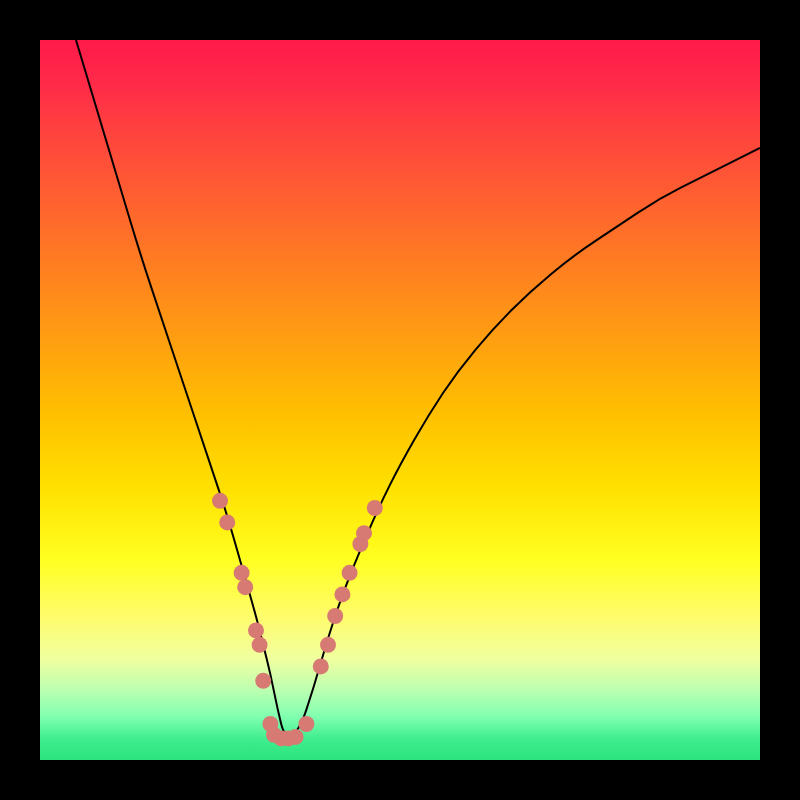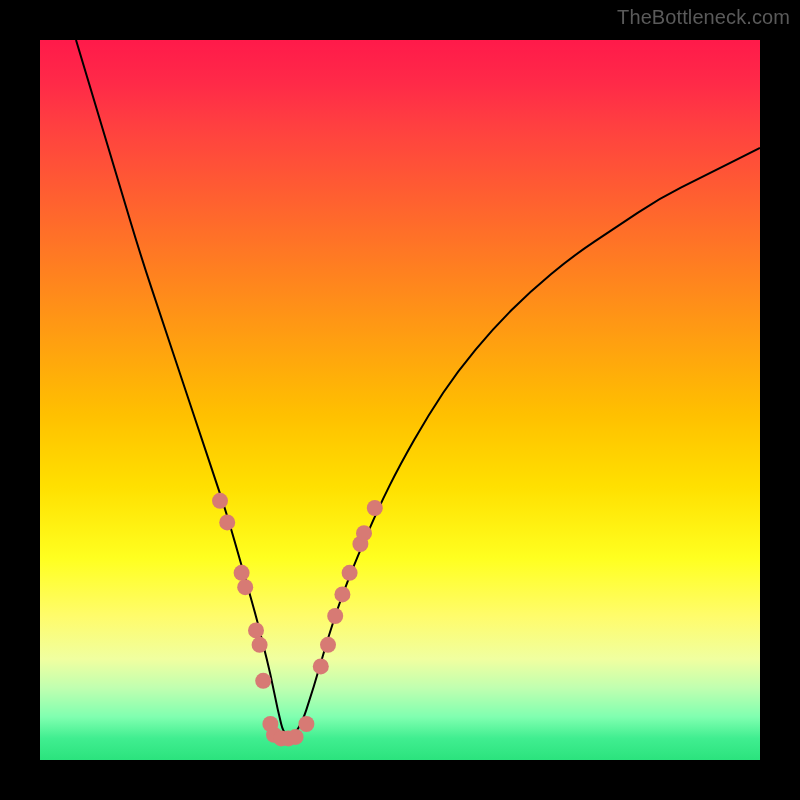--- a/index.html
+++ b/index.html
@@ -23,21 +23,20 @@
     #40ee90 97%,
     #2be37d 100%
   ); }
   .watermark { position: absolute; top: 6px; right: 10px; color: #5a5a5a; font-size: 20px; font-weight: 500; letter-spacing: 0.1px; z-index: 10; }
   .svg-layer { position: absolute; inset: 0; width: 100%; height: 100%; }
 </style>
 </head>
 <body>
 
 <div class="outer">
-  <div class="watermark">TheBottleneck.com</div>
   <div class="plot-area">
     <div class="gradient-bg"></div>
     <svg class="svg-layer" viewBox="0 0 720 720" preserveAspectRatio="none">
       <g id="curve-group">
           <path d="M 36 0 Q 36 0 46.8 36 Q 57.6 72 68.4 108 Q 79.2 144 90 180.00000000000003 Q 100.80000000000001 216.00000000000006 111.60000000000001 248.40000000000003 Q 122.4 280.8 133.2 313.2 Q 144 345.59999999999997 151.2 367.2 Q 158.4 388.8 165.6 410.4 Q 172.79999999999998 432 180 453.6 Q 187.20000000000002 475.2 194.40000000000003 500.4 Q 201.60000000000002 525.6 208.8 550.8 Q 216 576 219.6 590.4 Q 223.2 604.8 226.8 619.2 Q 230.4 633.6 234 651.6 Q 237.60000000000002 669.6 241.20000000000002 684 Q 244.8 698.4 252 694.8 Q 259.2 691.2 266.4 669.6 Q 273.6 648 280.8 622.8 Q 288 597.6 295.2 576 Q 302.4 554.4 309.6 536.4 Q 316.8 518.4 327.6 493.2 Q 338.4 468 349.2 446.4 Q 360 424.8 374.4 399.6 Q 388.8 374.40000000000003 403.2 352.8 Q 417.59999999999997 331.2 435.6 309.6 Q 453.6 288 471.6 270 Q 489.6 252 511.2 234.00000000000003 Q 532.8 216.00000000000006 554.4 201.60000000000005 Q 576 187.20000000000005 597.6 172.8 Q 619.2 158.39999999999998 640.8 147.59999999999997 Q 662.4 136.79999999999995 691.2 122.39999999999998 T 720 108" fill="none" stroke="#000" stroke-width="2"></path>
         </g>
       <g id="marker-group">
           <circle cx="180" cy="460.8" r="8" fill="#d77a74"></circle>
           <circle cx="187.20000000000002" cy="482.4" r="8" fill="#d77a74"></circle>
           <circle cx="201.60000000000002" cy="532.8" r="8" fill="#d77a74"></circle>

